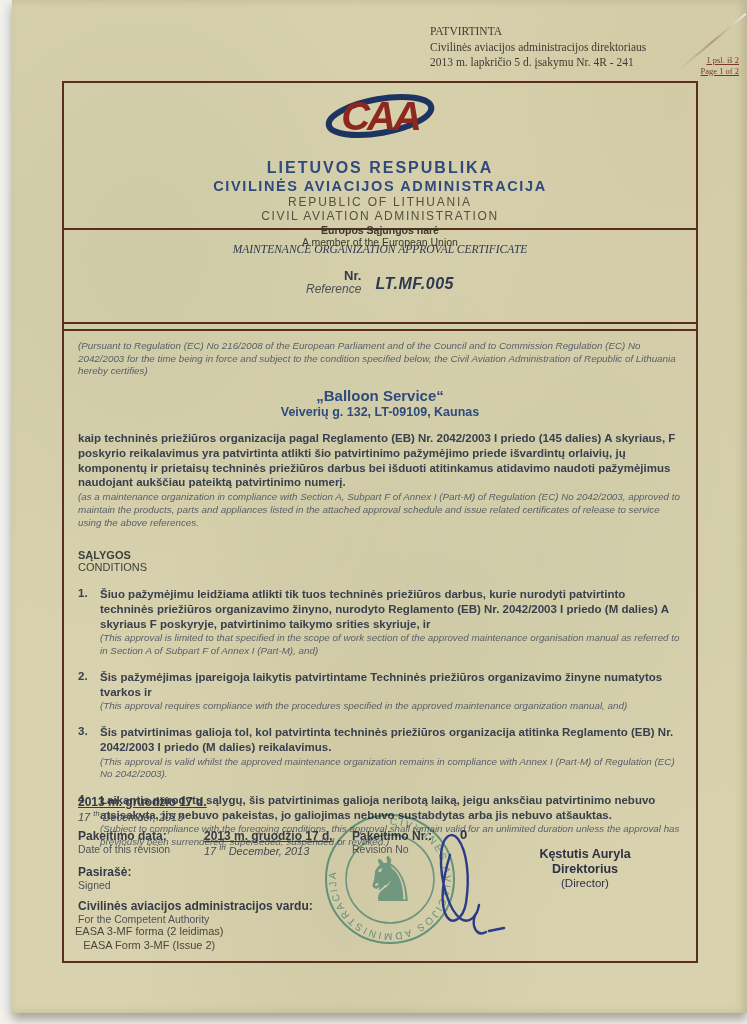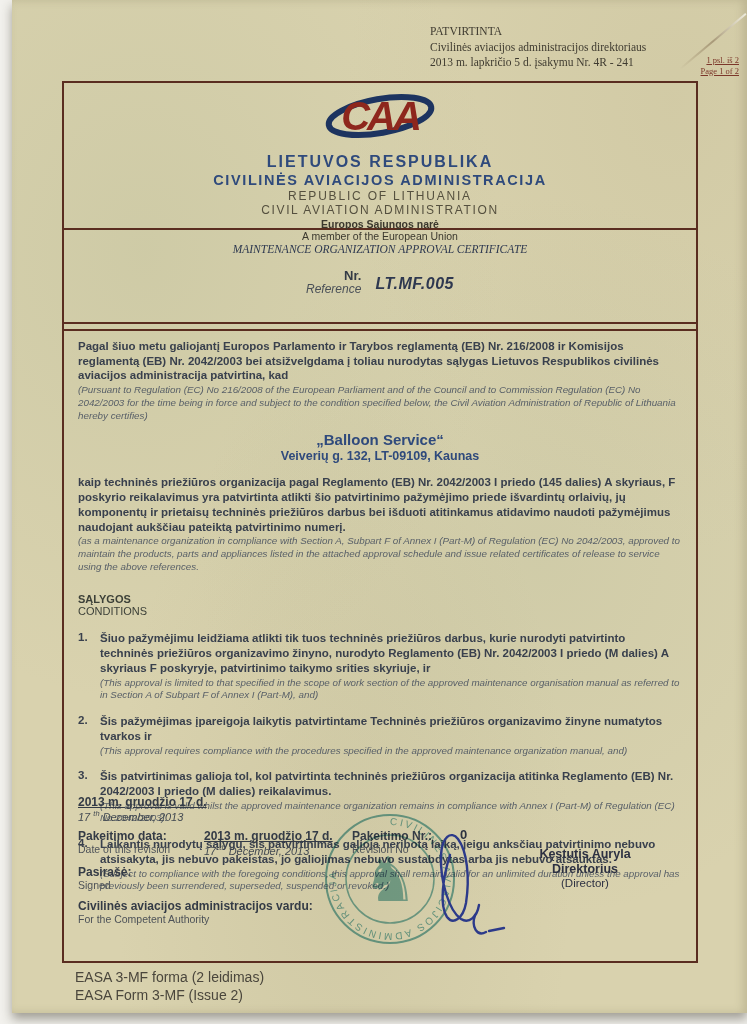--- a/index.html
+++ b/index.html
@@ -41,21 +41,21 @@
   .page-num{
     position:absolute;right:8px;top:55px;text-align:right;
     font-family:"Liberation Serif",serif;font-size:8.5px;line-height:1.25;color:#7c372a;text-decoration:underline;
   }
   .frame{
     position:absolute;left:50px;top:81px;width:636px;height:882px;
     border:2px solid var(--line);box-sizing:border-box;
   }
   
   .sec-header{height:147px;border-bottom:2px solid var(--line);box-sizing:border-box;text-align:center;padding-top:6px;}
-  .org-lt1{font-size:16px;font-weight:bold;letter-spacing:2px;color:var(--navy);margin-top:6px;}
+  .org-lt1{font-size:16px;font-weight:bold;letter-spacing:2px;color:var(--navy);margin-top:12px;}
   .org-lt2{font-size:14.5px;font-weight:bold;letter-spacing:1.6px;color:var(--navy);margin-top:1px;}
   .org-en1{font-size:12px;letter-spacing:1.8px;color:#55503f;margin-top:1px;}
   .org-en2{font-size:12px;letter-spacing:1.6px;color:#55503f;}
   .eu-lt{font-size:10.5px;font-weight:bold;color:#3b382e;margin-top:1px;}
   .eu-en{font-size:10.5px;color:#3b382e;}
   
   .sec-title{height:94px;border-bottom:2px solid var(--line);box-sizing:border-box;margin-bottom:5px;text-align:center;padding-top:11px;}
   .cert-title{font-family:"Liberation Serif",serif;font-size:16px;font-weight:bold;color:var(--titleink);}
   .cert-subtitle{font-family:"Liberation Serif",serif;font-size:11.5px;font-style:italic;color:#2e3950;margin-top:2px;}
   .ref-row{display:flex;justify-content:center;align-items:flex-start;margin-top:13px;}
@@ -91,22 +91,22 @@
   .signed{position:absolute;left:14px;top:84px;}
   .authority{position:absolute;left:14px;top:118px;}
   .signatory{position:absolute;left:436px;top:66px;width:170px;text-align:center;font-family:Liberation Sans, sans-serif;color:#2d3142;z-index:2;}
   .sig-name{font-size:12.5px;font-weight:bold;}
   .sig-title-lt{font-size:12.5px;font-weight:bold;margin-top:1px;}
   .sig-title-en{font-size:11.5px;margin-top:1px;}
   .stamp{position:absolute;left:256px;top:28px;width:140px;height:140px;z-index:3;opacity:.85;mix-blend-mode:multiply;}
   .signature{position:absolute;left:361px;top:44px;width:90px;height:115px;z-index:4;}
   
   .form-footer{
-    position:absolute;left:63px;top:968px;
-    font-size:14px;line-height:1.3;color:#4a463c;
+    position:absolute;left:63px;top:924px;
+    font-size:11px;line-height:1.3;color:#4a463c;text-align:center;
   }
 </style>
 </head>
 <body>
 
 <div class="paper">
 
   <div class="crease"></div>
 
   <div class="approved-block">
@@ -141,21 +141,20 @@
         <div class="ref-labels">
           <div class="ref-nr">Nr.</div>
           <div class="ref-reference">Reference</div>
         </div>
         <div class="ref-value">LT.MF.005</div>
       </div>
     </div>
 
     <div class="sec-body">
 
-      <div class="p-lt">Pagal šiuo metu galiojantį Europos Parlamento ir Tarybos reglamentą (EB) Nr. 216/2008 ir Komisijos reglamentą (EB) Nr. 2042/2003 bei atsižvelgdama į toliau nurodytas sąlygas Lietuvos Respublikos civilinės aviacijos administracija patvirtina, kad</div>
       <div class="p-en">(Pursuant to Regulation (EC) No 216/2008 of the European Parliament and of the Council and to Commission Regulation (EC) No 2042/2003 for the time being in force and subject to the condition specified below, the Civil Aviation Administration of Republic of Lithuania hereby certifies)</div>
 
       <div class="company">
         <div class="company-name">„Balloon Service“</div>
         <div class="company-addr">Veiverių g. 132, LT-09109, Kaunas</div>
       </div>
 
       <div class="approval-par">
         <div class="p-lt">kaip techninės priežiūros organizacija pagal Reglamento (EB) Nr. 2042/2003 I priedo (145 dalies) A skyriaus, F poskyrio reikalavimus yra patvirtinta atlikti šio patvirtinimo pažymėjimo priede išvardintų orlaivių, jų komponentų ir prietaisų techninės priežiūros darbus bei išduoti atitinkamus atidavimo naudoti pažymėjimus naudojant aukščiau pateiktą patvirtinimo numerį.</div>
         <div class="p-en">(as a maintenance organization in compliance with Section A, Subpart F of Annex I (Part-M) of Regulation (EC) No 2042/2003, approved to maintain the products, parts and appliances listed in the attached approval schedule and issue related certificates of release to service using the above references.</div>

